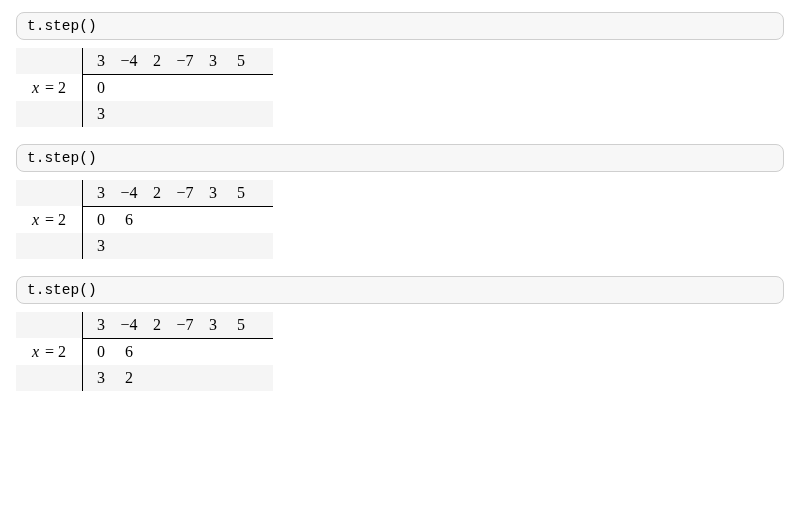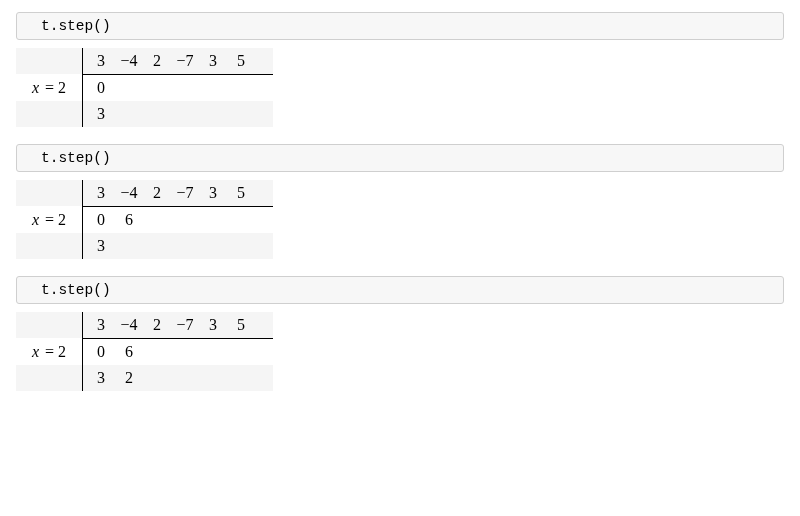--- a/index.html
+++ b/index.html
@@ -9,22 +9,22 @@
     padding: 12px 16px;
     color: #000;
     font-size: 15px;
   }
   .block {
     margin-bottom: 14px;
   }
   .code-header {
     border: 1px solid #cfcfcf;
     background: #f7f7f7;
-    border-radius: 3px;
-    padding: 5px 24px;
+    border-radius: 8px;
+    padding: 5px 10px;
     font-family: "SFMono-Regular", Consolas, "Liberation Mono", Menlo, monospace;
     font-size: 14.5px;
     margin-bottom: 6px;
   }
   .tableau {
     display: inline-block;
     padding: 2px 0 0 0;
   }
   .row {
     display: flex;

